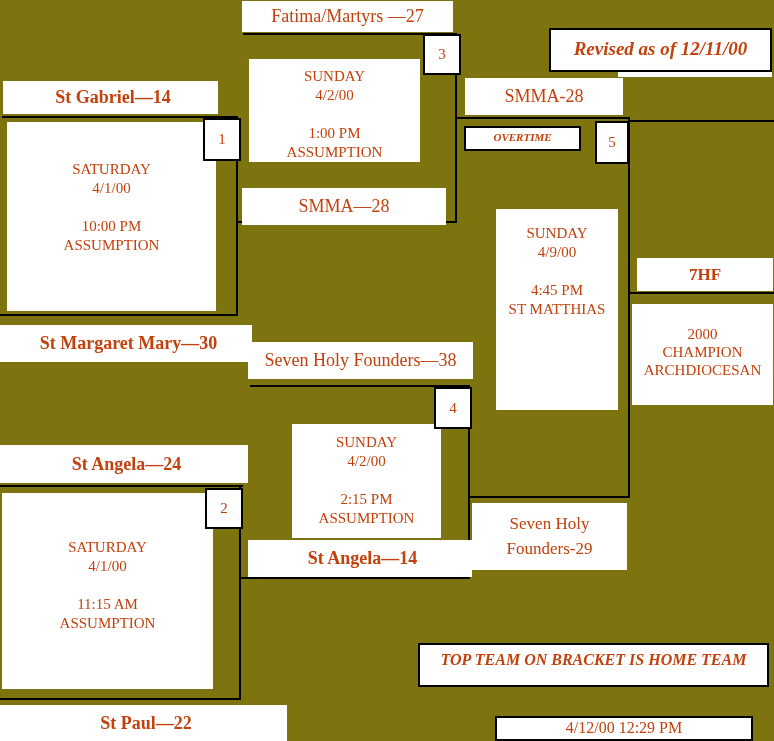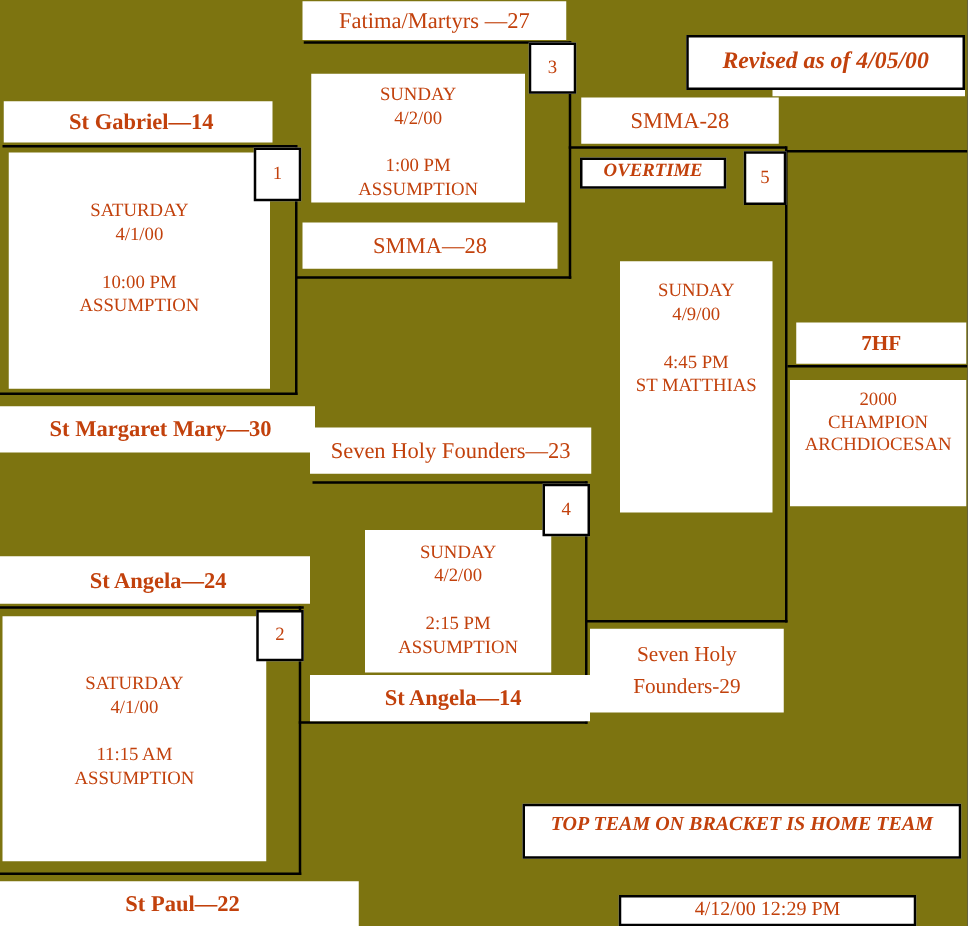--- a/index.html
+++ b/index.html
@@ -39,33 +39,33 @@
   #ln-g2-top  { left: 0;   top: 485px; width: 243px; height: 2px; }
   #ln-g2-vert { left: 239px; top: 485px; width: 2px; height: 215px; }
   #ln-g2-bot  { left: 0;   top: 698px; width: 241px; height: 2px; }
   #ln-g2-win  { left: 239px; top: 577px; width: 231px; height: 2px; }
   #ln-g4-top  { left: 250px; top: 385px; width: 220px; height: 2px; }
   #ln-g4-vert { left: 468px; top: 385px; width: 2px;  height: 194px; }
 
   
   #bx-fatima     { left: 242px; top: 1px;   width: 211px; height: 31px; line-height: 31px; }
   #bx-gabriel    { left: 3px;   top: 81px;  width: 210px; height: 33px; line-height: 33px; }
-  #bx-smma-g3    { left: 242px; top: 178px; width: 204px; height: 37px; line-height: 37px; }
+  #bx-smma-g3    { left: 242px; top: 188px; width: 204px; height: 37px; line-height: 37px; }
   #bx-smma-g5    { left: 465px; top: 78px;  width: 158px; height: 37px; line-height: 37px; }
   #bx-smm        { left: 0;     top: 325px; width: 247px; height: 37px; line-height: 37px; }
   #bx-shf31      { left: 248px; top: 342px; width: 225px; height: 37px; line-height: 37px; }
   #bx-angela24   { left: 0;     top: 445px; width: 243px; height: 38px; line-height: 38px; }
   #bx-angela14   { left: 248px; top: 540px; width: 219px; height: 37px; line-height: 37px; }
   #bx-paul       { left: 0;     top: 705px; width: 282px; height: 36px; line-height: 36px; }
   #bx-shf29      { left: 472px; top: 503px; width: 155px; height: 67px; font-size: 17px;
                    line-height: 25px; padding-top: 8px; box-sizing: border-box; }
   #bx-7hf        { left: 637px; top: 258px; width: 136px; height: 33px; line-height: 33px;
                    font-weight: bold; font-size: 17px; }
   #bx-champion   { left: 632px; top: 304px; width: 141px; height: 101px; font-size: 15px;
-                   line-height: 18px; padding-top: 7px; box-sizing: border-box; font-family: Liberation Serif, serif; }
+                   line-height: 18px; padding-top: 21px; box-sizing: border-box; font-family: Liberation Serif, serif; }
 
   
   #bx-g1 { left: 7px;   top: 122px; width: 209px; height: 189px; padding-top: 38px; box-sizing: border-box; }
   #bx-g2 { left: 2px;   top: 493px; width: 211px; height: 196px; padding-top: 45px; box-sizing: border-box; }
   #bx-g3 { left: 249px; top: 59px;  width: 171px; height: 103px; padding-top: 8px;  box-sizing: border-box; }
   #bx-g4 { left: 292px; top: 424px; width: 149px; height: 114px; padding-top: 9px;  box-sizing: border-box; }
   #bx-g5 { left: 496px; top: 209px; width: 122px; height: 201px; padding-top: 15px; box-sizing: border-box; }
   .detail .d-time { margin-top: 19px; }
   #bx-g5 .d-date, #bx-g5 .d-time, #bx-g5 .d-loc { }
 
@@ -74,24 +74,24 @@
   #bx-n2 { left: 205px; top: 488px; width: 34px; height: 37px; }
   #bx-n3 { left: 423px; top: 34px;  width: 34px; height: 37px; }
   #bx-n4 { left: 434px; top: 387px; width: 34px; height: 38px; }
   #bx-n5 { left: 595px; top: 121px; width: 30px; height: 39px; }
 
   
   #bx-revised-shadow { left: 618px; top: 70px; width: 154px; height: 7px; }
   #bx-revised  { left: 549px; top: 28px;  width: 223px; height: 44px; box-sizing: border-box;
                  font-size: 19px; line-height: 38px; }
   #bx-overtime { left: 464px; top: 126px; width: 117px; height: 25px; box-sizing: border-box;
-                 font-size: 15px; line-height: 19px; }
+                 font-size: 11px; line-height: 19px; }
   #bx-topteam  { left: 418px; top: 643px; width: 351px; height: 44px; box-sizing: border-box;
                  font-size: 16px; line-height: 20px; padding-top: 5px; }
-  #bx-datetime { left: 495px; top: 716px; width: 238px; height: 25px; box-sizing: border-box;
+  #bx-datetime { left: 495px; top: 716px; width: 258px; height: 25px; box-sizing: border-box;
                  font-size: 16px; line-height: 20px; }
 </style>
 </head>
 <body>
 
 <div id="stage">
 
   <div class="line" id="ln-g1-top"></div>
   <div class="line" id="ln-g1-vert"></div>
   <div class="line" id="ln-g1-bot"></div>
@@ -108,21 +108,21 @@
   <div class="line" id="ln-g2-bot"></div>
   <div class="line" id="ln-g2-win"></div>
   <div class="line" id="ln-g4-top"></div>
   <div class="line" id="ln-g4-vert"></div>
 
   <div class="box team tc" id="bx-fatima">Fatima/Martyrs —27</div>
   <div class="box team tl" id="bx-gabriel">St Gabriel—14</div>
   <div class="box team tc" id="bx-smma-g3">SMMA—28</div>
   <div class="box team tc" id="bx-smma-g5">SMMA-28</div>
   <div class="box team tl" id="bx-smm">St Margaret Mary—30</div>
-  <div class="box team tc" id="bx-shf31">Seven Holy Founders—23</div>
+  <div class="box team tc" id="bx-shf31">Seven Holy Founders—38</div>
   <div class="box team tl" id="bx-angela24">St Angela—24</div>
   <div class="box team tl" id="bx-angela14">St Angela—14</div>
   <div class="box team tl" id="bx-paul">St Paul—22</div>
 
   <div class="box team tc" id="bx-shf29">
     <div>Seven Holy</div>
     <div>Founders-29</div>
   </div>
 
   <div class="box tc" id="bx-7hf">7HF</div>
@@ -163,18 +163,18 @@
     <div class="d-loc">ST MATTHIAS</div>
   </div>
 
   <div class="box gnum" id="bx-n1">1</div>
   <div class="box gnum" id="bx-n2">2</div>
   <div class="box gnum" id="bx-n3">3</div>
   <div class="box gnum" id="bx-n4">4</div>
   <div class="box gnum" id="bx-n5">5</div>
 
   <div class="box" id="bx-revised-shadow"></div>
-  <div class="box note bi" id="bx-revised">Revised as of 4/05/00</div>
+  <div class="box note bi" id="bx-revised">Revised as of 12/11/00</div>
   <div class="box note bi" id="bx-overtime">OVERTIME</div>
   <div class="box note bi" id="bx-topteam">TOP TEAM ON BRACKET IS HOME TEAM</div>
   <div class="box note" id="bx-datetime">4/12/00 12:29 PM</div>
 
 </div>
 
 </body></html>

